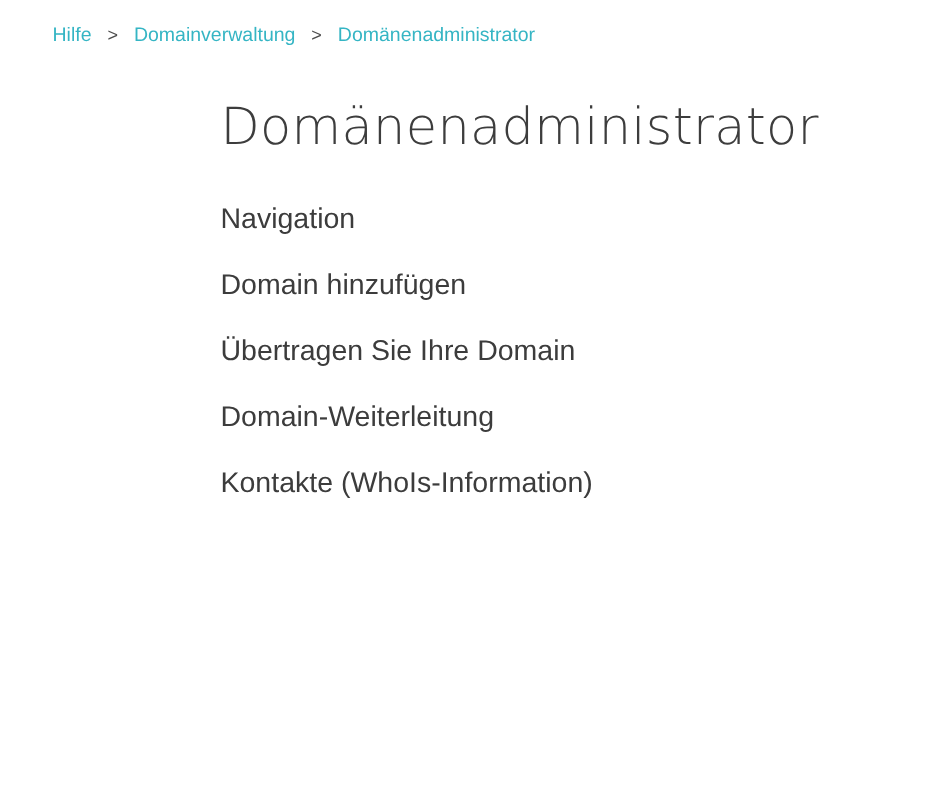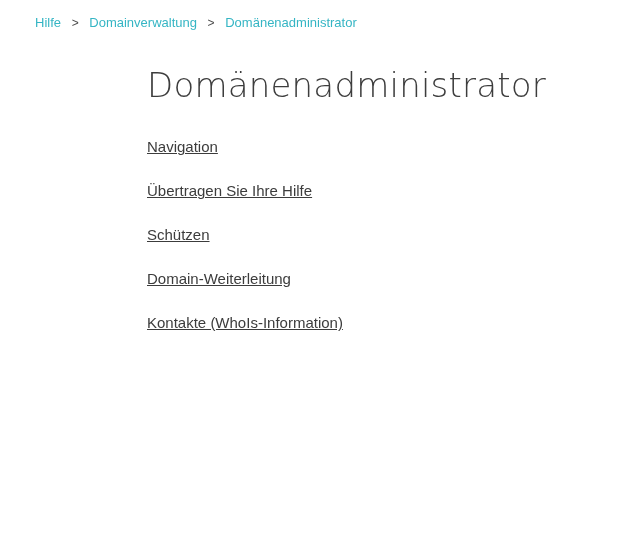--- a/index.html
+++ b/index.html
@@ -53,25 +53,24 @@
     letter-spacing: 0.2px;
     white-space: nowrap;
   }
   ul.toc {
     list-style: none;
     margin: 33px 0 0 0;
     padding: 0;
   }
   ul.toc li {
     height: 44px;
-    font-size: 15px;
+    font-size: 19px;
     line-height: 17px;
     color: #3c3c3c;
     cursor: pointer;
-    text-decoration: underline;
   }
 </style>
 </head>
 <body>
 
 <div class="page">
 
   <nav class="breadcrumb">
     <a class="crumb">Hilfe</a>
     <span class="sep">&gt;</span>
@@ -79,21 +78,21 @@
     <span class="sep">&gt;</span>
     <a class="crumb">Domänenadministrator</a>
   </nav>
 
   <main class="main">
 
     <h1 class="page-title">Domänenadministrator</h1>
 
     <ul class="toc">
       <li>Navigation</li>
-      <li>Übertragen Sie Ihre Hilfe</li>
-      <li>Schützen</li>
+      <li>Domain hinzufügen</li>
+      <li>Übertragen Sie Ihre Domain</li>
       <li>Domain-Weiterleitung</li>
       <li>Kontakte (WhoIs-Information)</li>
     </ul>
 
   </main>
 
 </div>
 
 </body></html>

